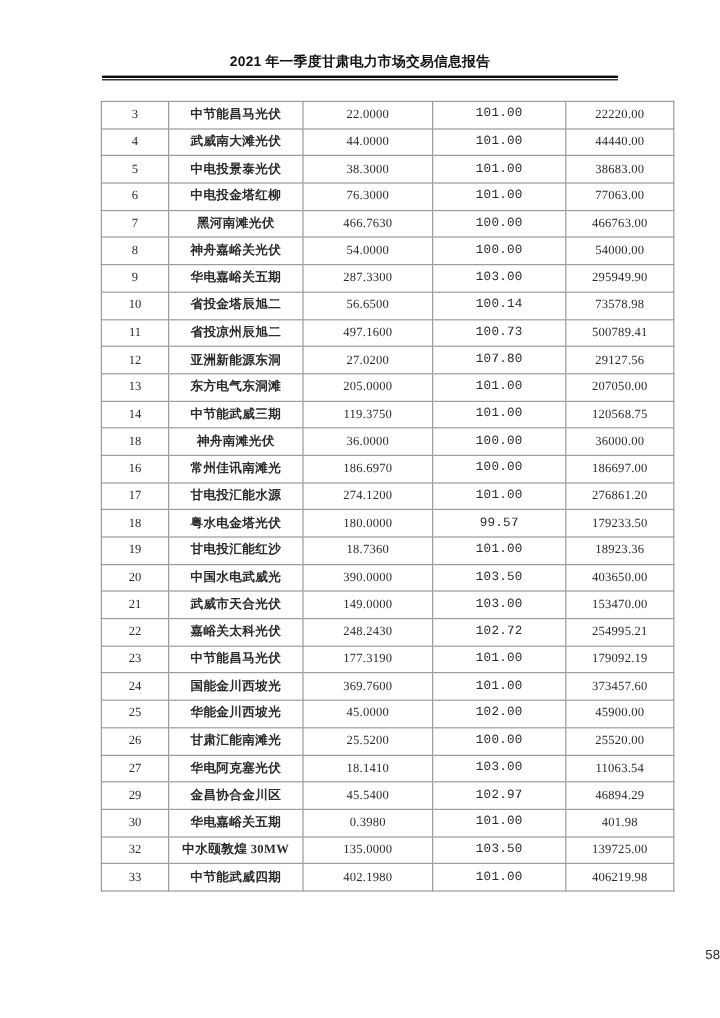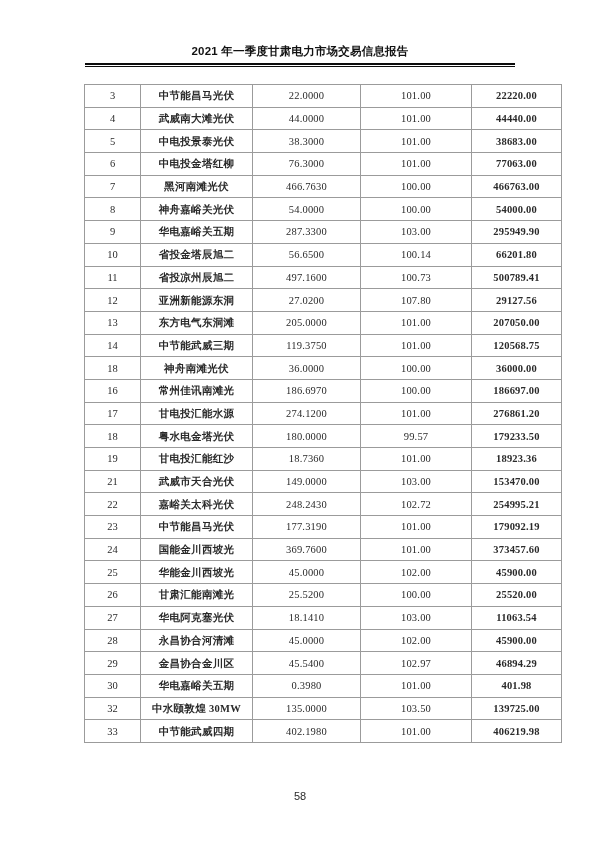--- a/index.html
+++ b/index.html
@@ -69,30 +69,30 @@
     line-height: 1.05;
     text-align: center;
     vertical-align: middle;
     color: #2a2a2a;
     white-space: nowrap;
     overflow: hidden;
   }
   td.c-idx    { width: 47px;  font-family: "Liberation Serif", serif; }
   td.c-name   { width: 103px; font-weight: bold; letter-spacing: 0.3px; color: #1c1c1c; }
   td.c-qty    { width: 99px;  letter-spacing: 0.2px; margin-top: 36px; }
-  td.c-price  { width: 102px; letter-spacing: 0.2px; }
-  td.c-amount { width: 81px;  letter-spacing: 0.2px; font-weight: bold; }
+  td.c-price  { width: 102px; letter-spacing: 0.2px; font-family: Liberation Mono, monospace; }
+  td.c-amount { width: 81px;  letter-spacing: 0.2px; }
 
   
   .page-number {
     position: absolute;
     left: 0;
     top: 790px;
     width: 600px;
-    text-align: center;
+    text-align: right;
     font-family: "Liberation Sans", "DejaVu Sans", sans-serif;
     font-size: 11px;
     color: #2a2a2a;
   }
 </style>
 </head>
 <body>
 
 <div class="page">
 
@@ -151,21 +151,21 @@
             <td class="c-name">华电嘉峪关五期</td>
             <td class="c-qty">287.3300</td>
             <td class="c-price">103.00</td>
             <td class="c-amount">295949.90</td>
           </tr>
           <tr>
             <td class="c-idx">10</td>
             <td class="c-name">省投金塔辰旭二</td>
             <td class="c-qty">56.6500</td>
             <td class="c-price">100.14</td>
-            <td class="c-amount">66201.80</td>
+            <td class="c-amount">73578.98</td>
           </tr>
           <tr>
             <td class="c-idx">11</td>
             <td class="c-name">省投凉州辰旭二</td>
             <td class="c-qty">497.1600</td>
             <td class="c-price">100.73</td>
             <td class="c-amount">500789.41</td>
           </tr>
           <tr>
             <td class="c-idx">12</td>
@@ -217,20 +217,27 @@
             <td class="c-amount">179233.50</td>
           </tr>
           <tr>
             <td class="c-idx">19</td>
             <td class="c-name">甘电投汇能红沙</td>
             <td class="c-qty">18.7360</td>
             <td class="c-price">101.00</td>
             <td class="c-amount">18923.36</td>
           </tr>
           <tr>
+            <td class="c-idx">20</td>
+            <td class="c-name">中国水电武威光</td>
+            <td class="c-qty">390.0000</td>
+            <td class="c-price">103.50</td>
+            <td class="c-amount">403650.00</td>
+          </tr>
+          <tr>
             <td class="c-idx">21</td>
             <td class="c-name">武威市天合光伏</td>
             <td class="c-qty">149.0000</td>
             <td class="c-price">103.00</td>
             <td class="c-amount">153470.00</td>
           </tr>
           <tr>
             <td class="c-idx">22</td>
             <td class="c-name">嘉峪关太科光伏</td>
             <td class="c-qty">248.2430</td>
@@ -266,27 +273,20 @@
             <td class="c-amount">25520.00</td>
           </tr>
           <tr>
             <td class="c-idx">27</td>
             <td class="c-name">华电阿克塞光伏</td>
             <td class="c-qty">18.1410</td>
             <td class="c-price">103.00</td>
             <td class="c-amount">11063.54</td>
           </tr>
           <tr>
-            <td class="c-idx">28</td>
-            <td class="c-name">永昌协合河清滩</td>
-            <td class="c-qty">45.0000</td>
-            <td class="c-price">102.00</td>
-            <td class="c-amount">45900.00</td>
-          </tr>
-          <tr>
             <td class="c-idx">29</td>
             <td class="c-name">金昌协合金川区</td>
             <td class="c-qty">45.5400</td>
             <td class="c-price">102.97</td>
             <td class="c-amount">46894.29</td>
           </tr>
           <tr>
             <td class="c-idx">30</td>
             <td class="c-name">华电嘉峪关五期</td>
             <td class="c-qty">0.3980</td>

